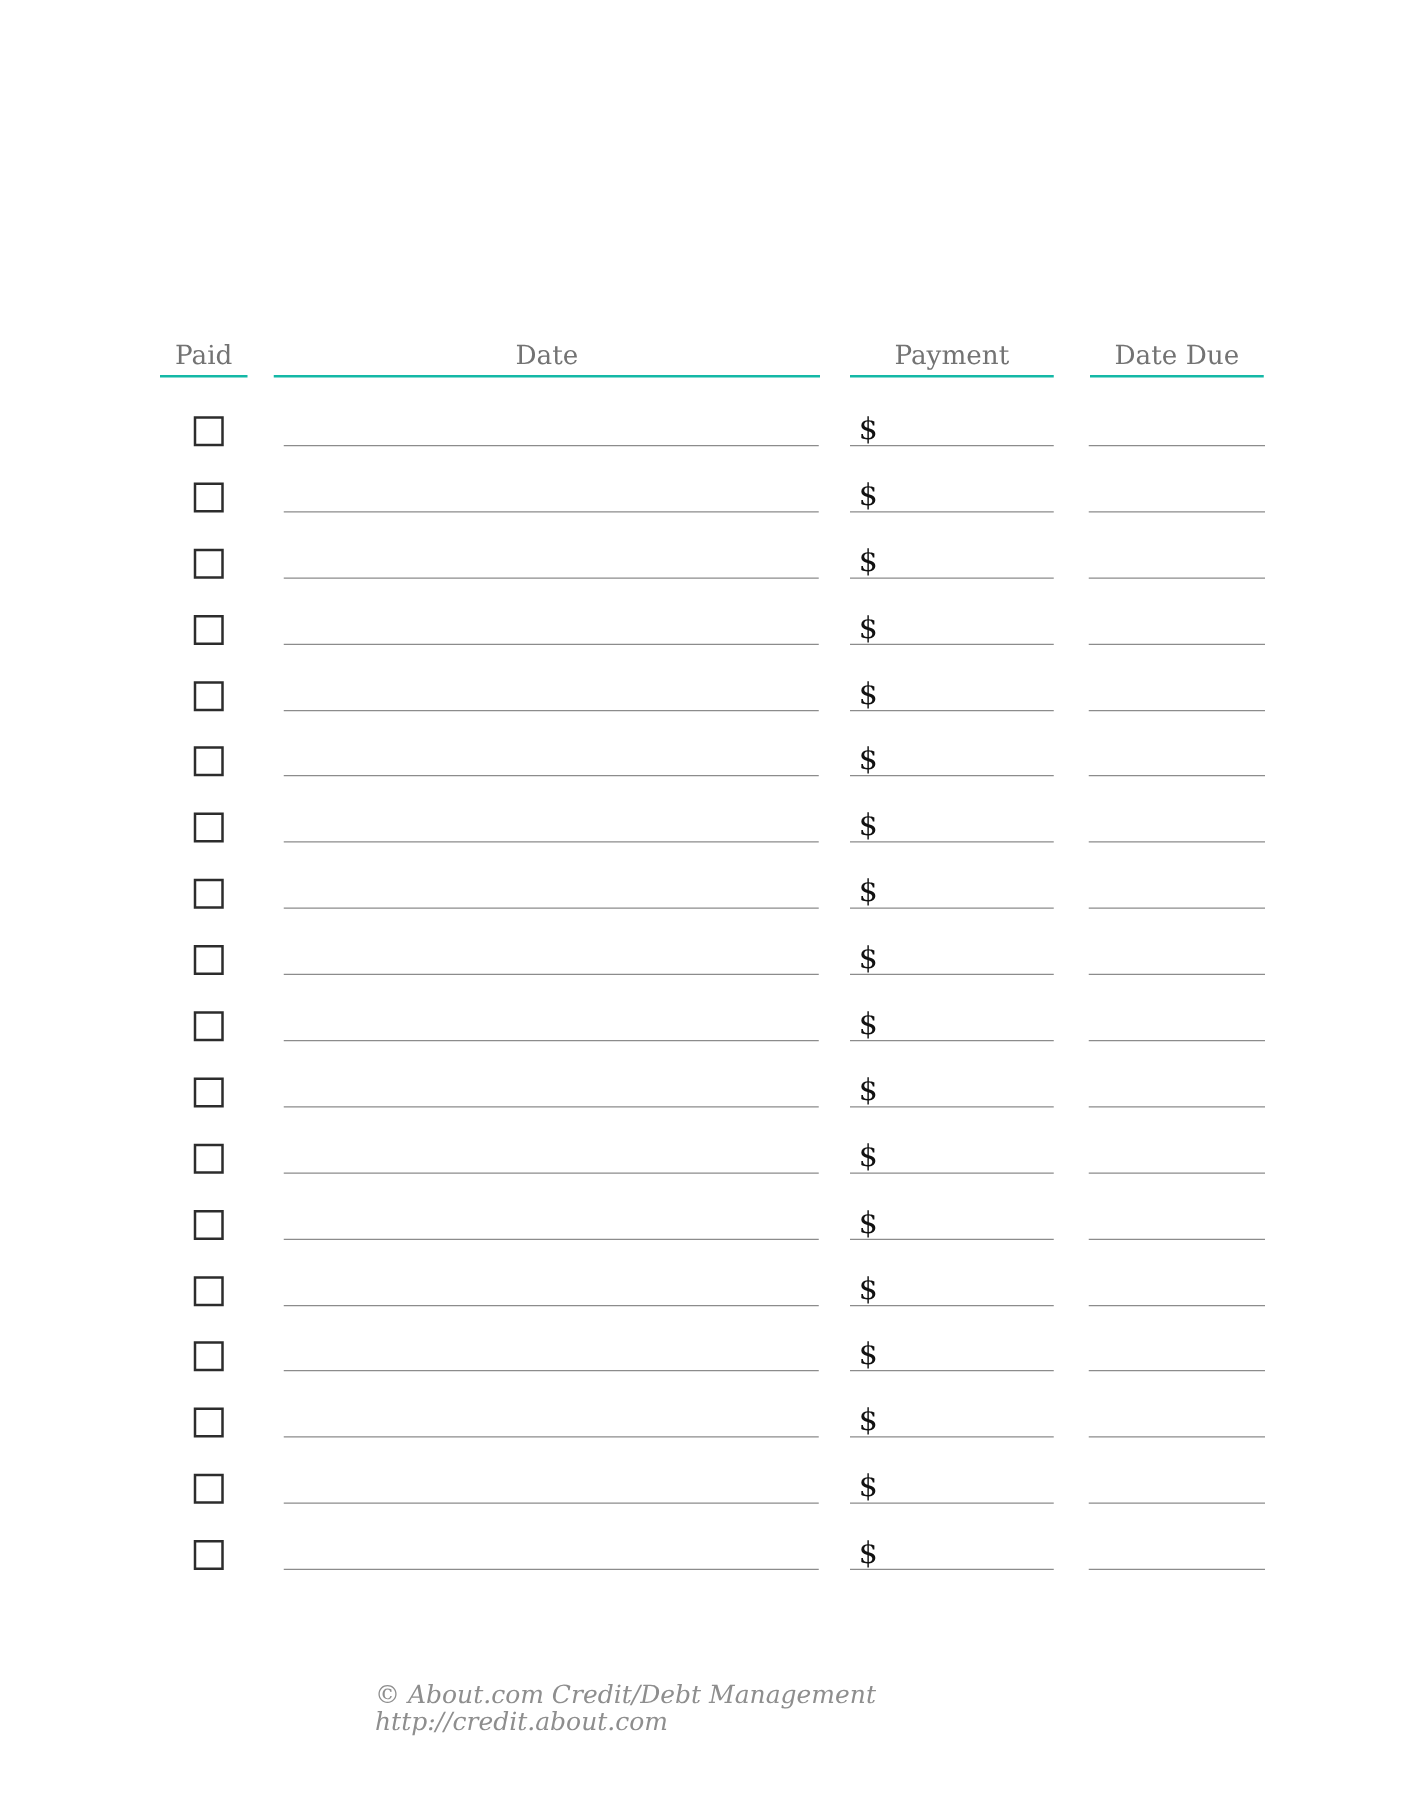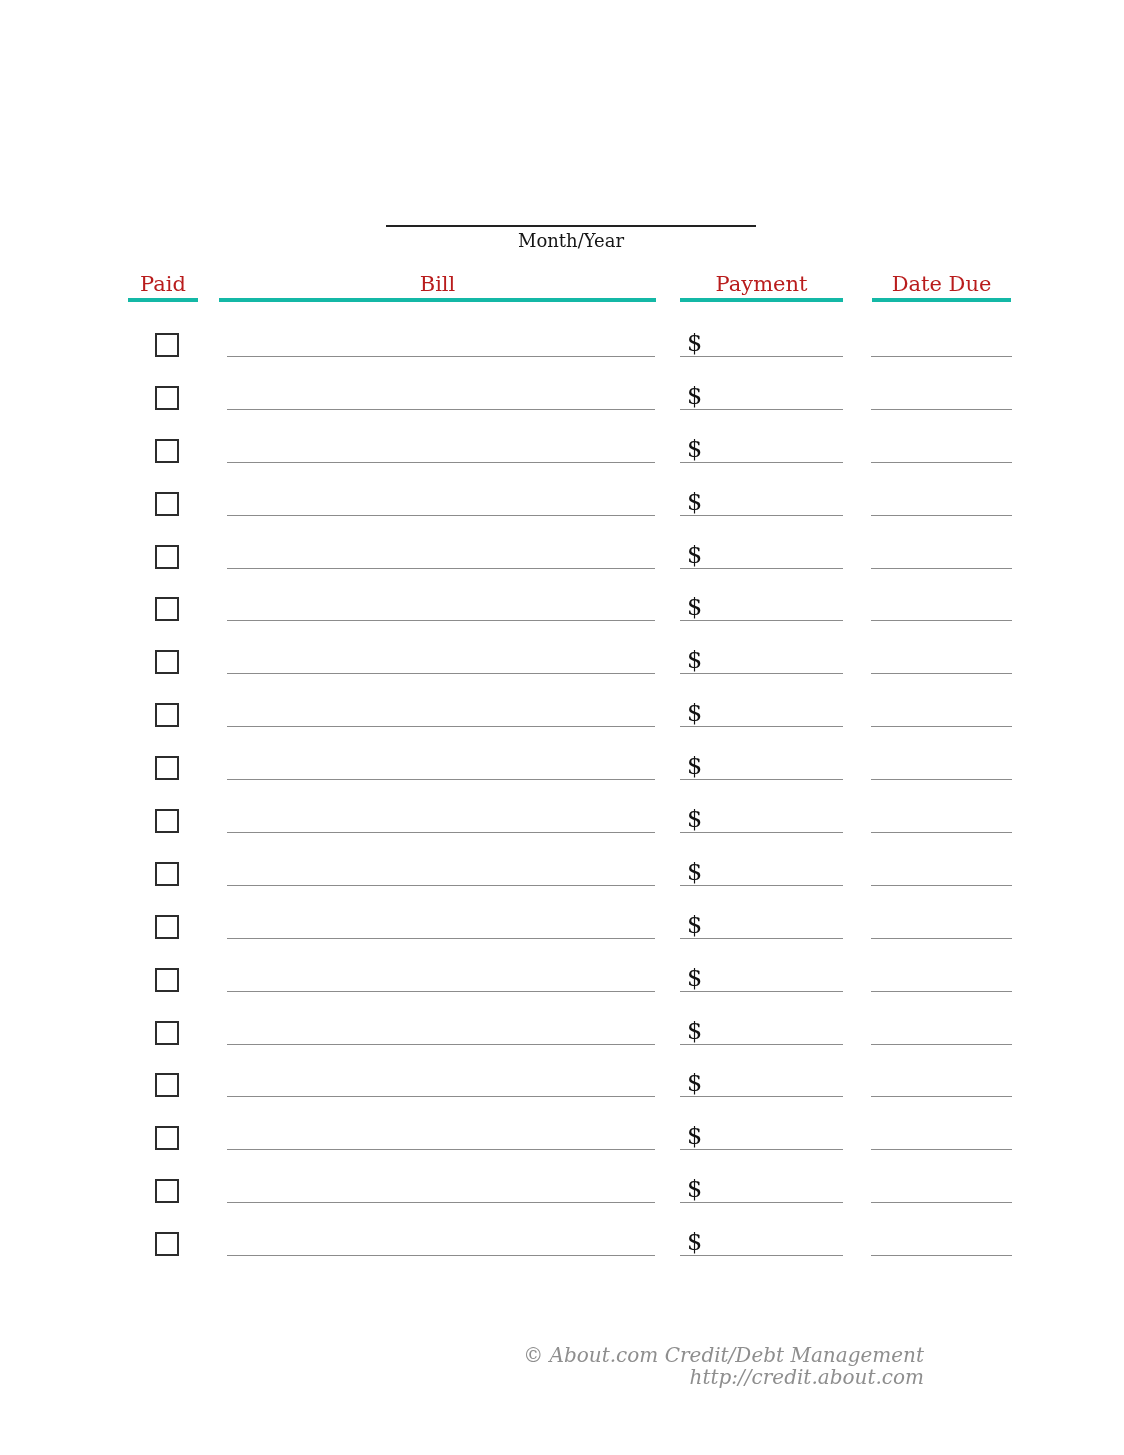--- a/index.html
+++ b/index.html
@@ -58,24 +58,24 @@
     text-align: center;
     font-size: 18px;
     color: #161616;
   }
 
   
   .col-header {
     position: absolute;
     top: 272px;
     height: 30px;
-    border-bottom: 4px solid #14b8a6;
+    border-bottom: 2px solid #14b8a6;
     text-align: center;
     font-size: 21px;
-    color: #b91c1c;
+    color: #737373;
     box-sizing: border-box;
   }
   .h-paid   { left: 128px; width: 70px;  }
   .h-bill   { left: 219px; width: 437px; }
   .h-amount { left: 680px; width: 163px; }
   .h-date   { left: 872px; width: 139px; }
 
   
   .rows {
     position: absolute;
@@ -144,21 +144,20 @@
     line-height: 1;
     color: #111111;
   }
 
   
   .footer {
     position: absolute;
     top: 1344px;
     left: 300px;
     width: 624px;
-    text-align: right;
     font-family: "DejaVu Serif", serif;
     font-style: italic;
     font-size: 20px;
     line-height: 22px;
     color: #8e8e8e;
   }
   .footer-line { white-space: nowrap; }
   .watermark {
     position: absolute;
     left: 744px;
@@ -170,27 +169,23 @@
     color: #787878;
     white-space: nowrap;
   }
 </style>
 </head>
 <body>
 
 <div class="page">
 
 
-  <div class="month-field">
-    <input class="month-input" type="text" value="" style="">
-    <div class="month-label">Month/Year</div>
-  </div>
 
   <div class="col-header h-paid">Paid</div>
-  <div class="col-header h-bill">Bill</div>
+  <div class="col-header h-bill">Date</div>
   <div class="col-header h-amount">Payment</div>
   <div class="col-header h-date">Date Due</div>
 
   <div class="rows" id="rows">
     <div class="row">
       <input type="checkbox" class="paid-checkbox" style="">
       <div class="field bill-field">
         <input class="field-input bill-input" type="text" style="">
       </div>
       <div class="field amount-field">

